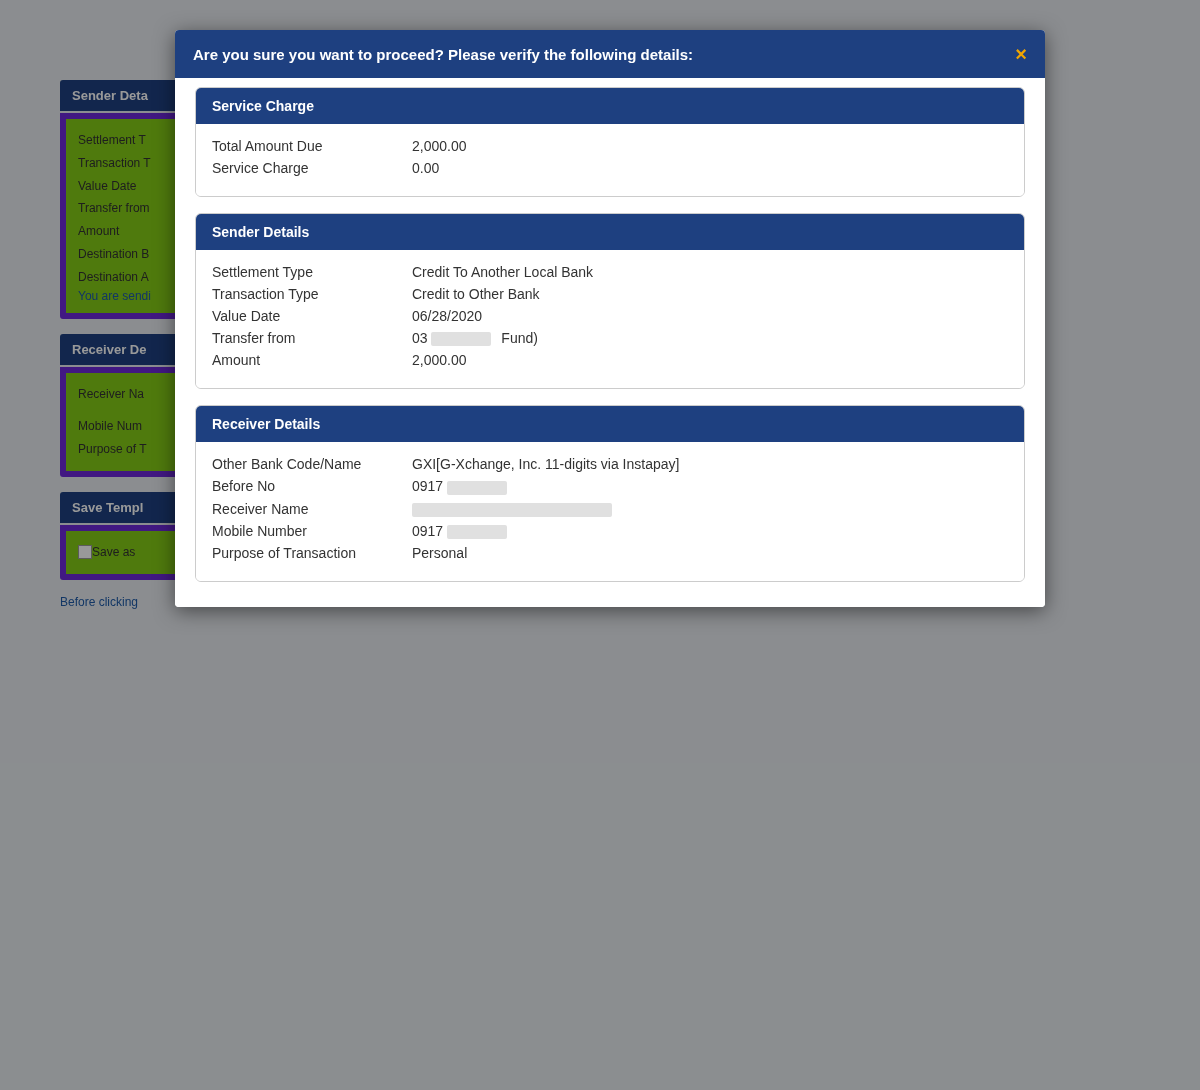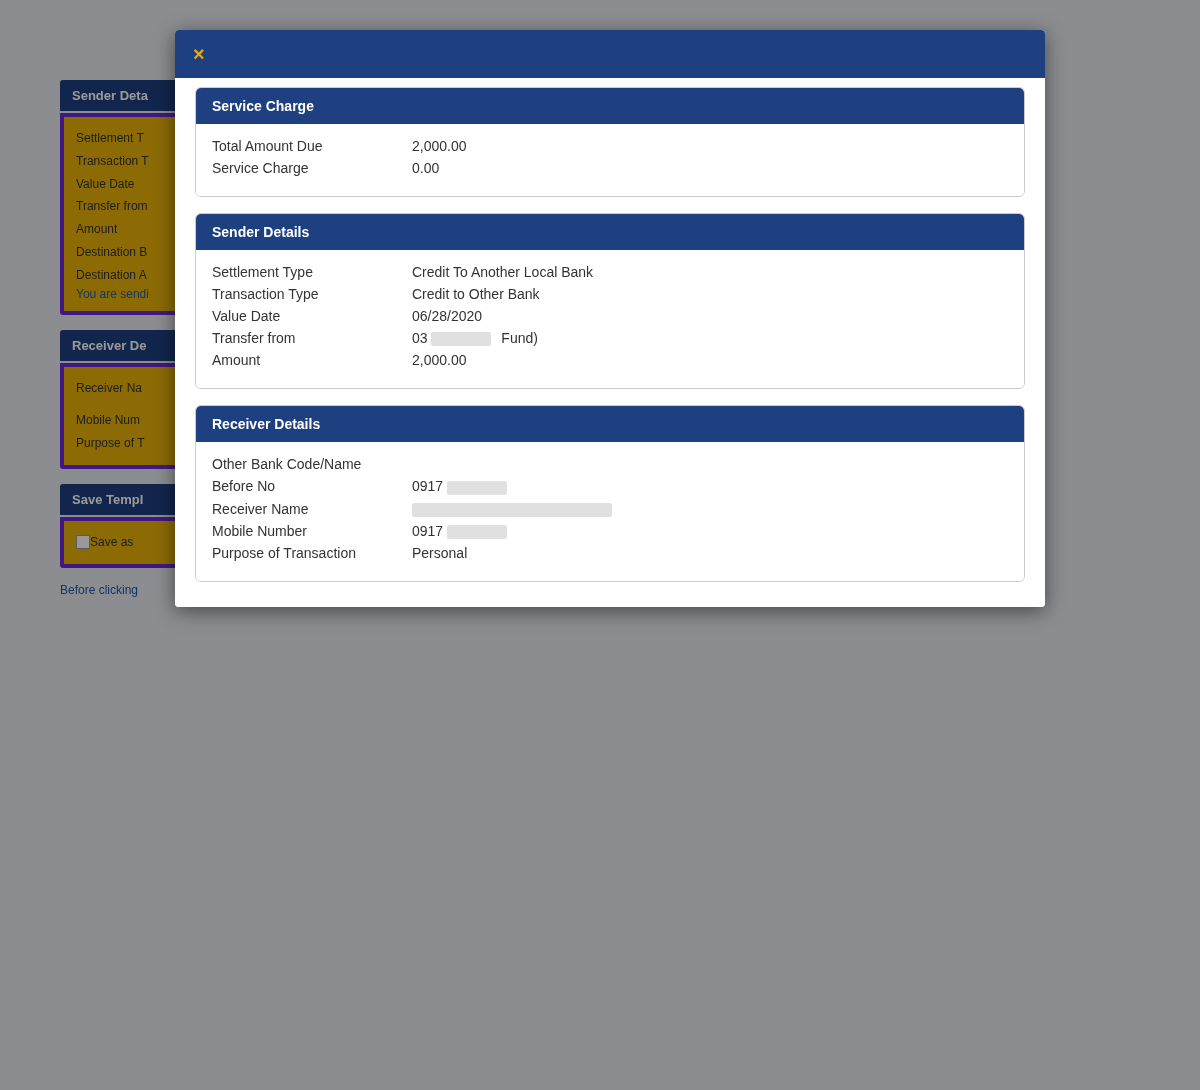--- a/index.html
+++ b/index.html
@@ -31,22 +31,22 @@
       background: #1e4080;
       color: white;
       font-weight: bold;
       font-size: 13px;
       padding: 8px 12px;
       margin-bottom: 2px;
       border-radius: 3px 3px 0 0;
     }
 
     .bg-section-content {
-      background: #eab308;
-      border: 4px solid #6d28d9;
+      background: #84cc16;
+      border: 6px solid #6d28d9;
       padding: 10px 12px;
       margin-bottom: 15px;
       border-radius: 0 0 3px 3px;
     }
 
     .bg-label {
       color: #333;
       font-size: 12px;
       line-height: 1.9;
     }
@@ -249,20 +249,21 @@
     <div style="margin-top:4px;">
       <div class="bg-link">Before clicking</div>
     </div>
   </div>
 </div>
 
 <div class="overlay"></div>
 
 <div class="dialog">
   <div class="dialog-header">
+    <span>Are you sure you want to proceed? Please verify the following details:</span>
     <span class="dialog-close">×</span>
   </div>
 
   <div class="dialog-body">
 
     <div class="card">
       <div class="card-header">Service Charge</div>
       <div class="card-body">
         <div class="detail-row">
           <span class="detail-label">Total Amount Due</span>
@@ -303,20 +304,21 @@
           <span class="detail-value">2,000.00</span>
         </div>
       </div>
     </div>
 
     <div class="card">
       <div class="card-header">Receiver Details</div>
       <div class="card-body">
         <div class="detail-row">
           <span class="detail-label">Other Bank Code/Name</span>
+          <span class="detail-value">GXI[G-Xchange, Inc. 11-digits via Instapay]</span>
         </div>
         <div class="detail-row">
           <span class="detail-label">Before No</span>
           <span class="detail-value">
             <span>0917</span>
             <span class="redacted-sm"></span>
           </span>
         </div>
         <div class="detail-row">
           <span class="detail-label">Receiver Name</span>

